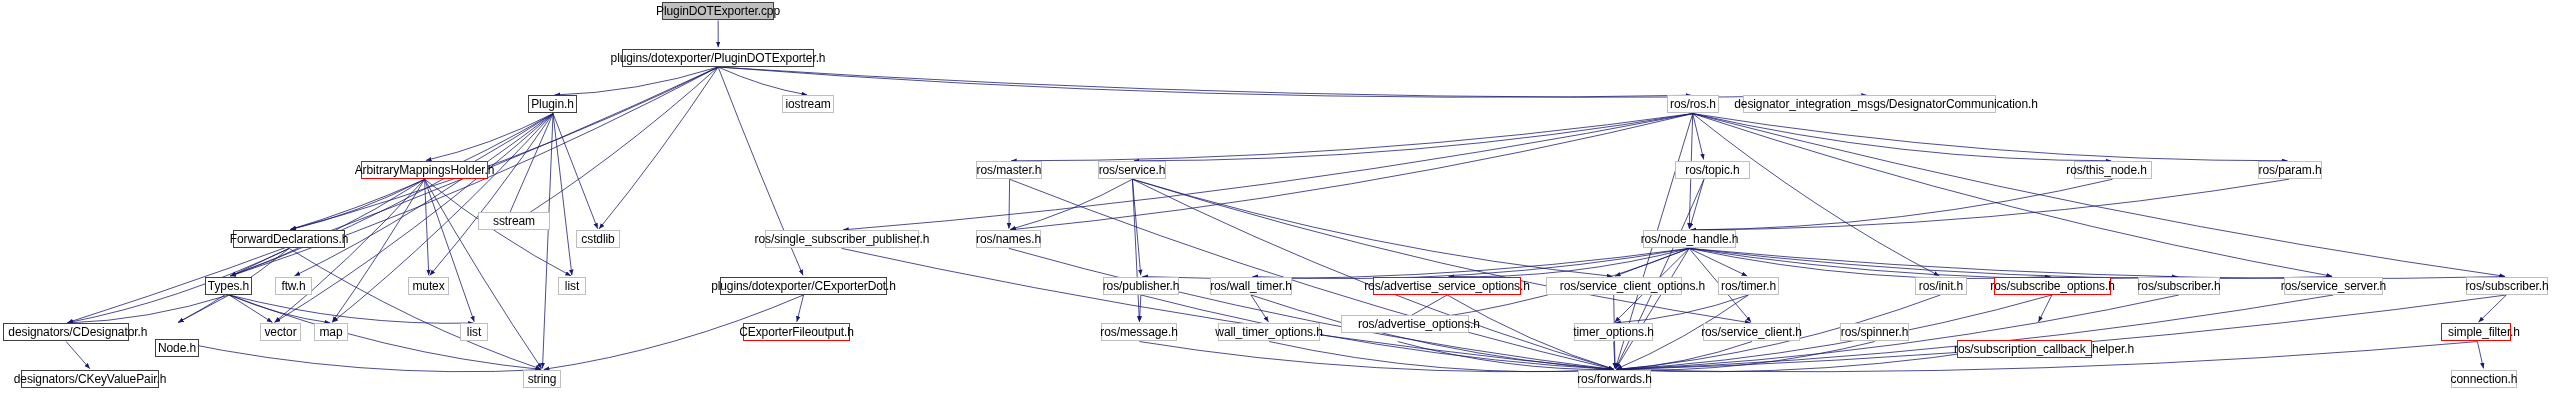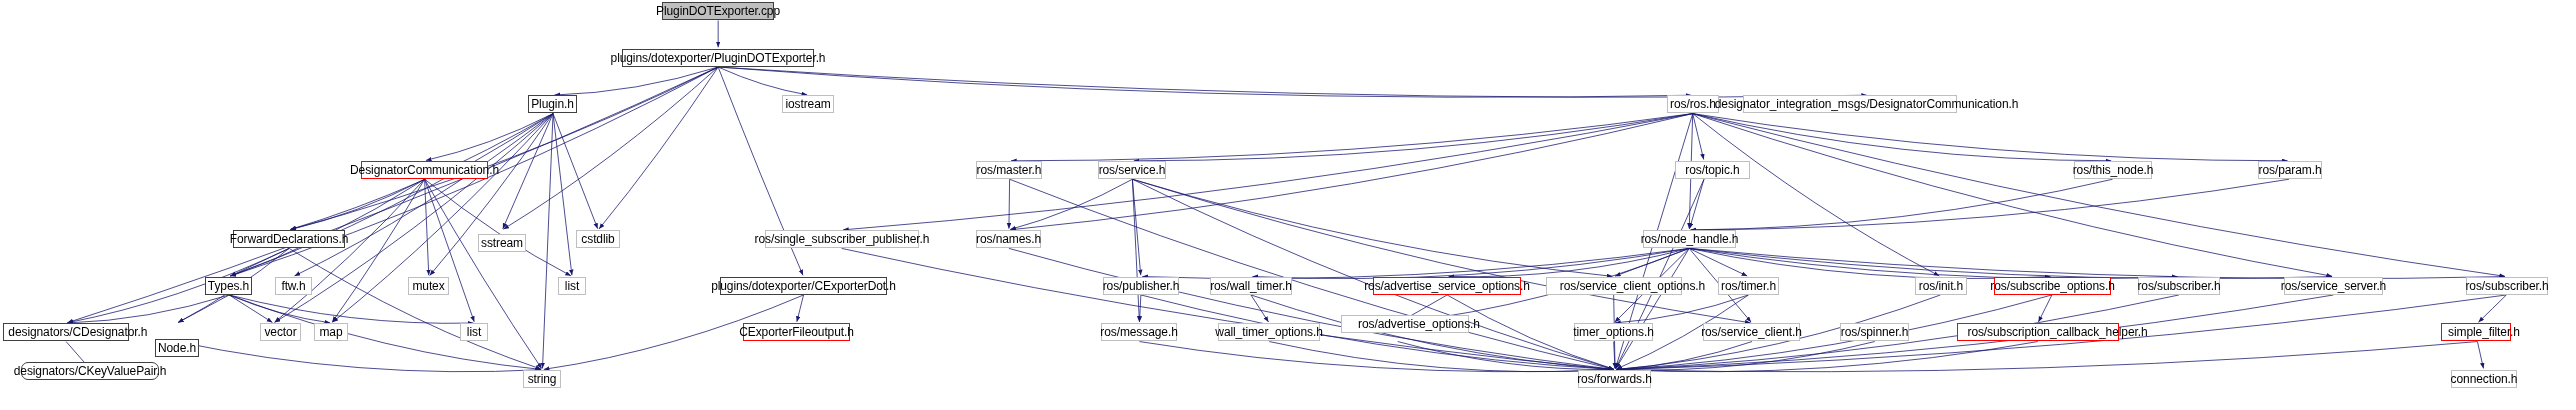--- a/index.html
+++ b/index.html
@@ -186,45 +186,45 @@
       </div>
       <div class="node strong" style="left: 528px; top: 95px; width: 49px;">
         <span class="node-label">Plugin.h</span>
       </div>
       <div class="node " style="left: 782px; top: 95px; width: 52px;">
         <span class="node-label">iostream</span>
       </div>
       <div class="node " style="left: 1667px; top: 95px; width: 52px;">
         <span class="node-label">ros/ros.h</span>
       </div>
-      <div class="node " style="left: 1743px; top: 95px; width: 214px; padding-left: 33px;">
+      <div class="node " style="left: 1743px; top: 95px; width: 253px; padding-left: 33px;">
         <span class="node-label">designator_integration_msgs/DesignatorCommunication.h</span>
       </div>
       <div class="node red" style="left: 361px; top: 161px; width: 127px;">
-        <span class="node-label">DesignatorCommunication.h</span>
+        <span class="node-label">ArbitraryMappingsHolder.h</span>
       </div>
       <div class="node " style="left: 976px; top: 161px; width: 66px;">
         <span class="node-label">ros/master.h</span>
       </div>
       <div class="node " style="left: 1098px; top: 161px; width: 68px;">
         <span class="node-label">ros/service.h</span>
       </div>
       <div class="node " style="left: 1675px; top: 161px; width: 75px;">
         <span class="node-label">ros/topic.h</span>
       </div>
-      <div class="node " style="left: 2074px; top: 161px; width: 78px;">
+      <div class="node " style="left: 2074px; top: 161px; width: 78px; justify-content: flex-end;">
         <span class="node-label">ros/this_node.h</span>
       </div>
       <div class="node " style="left: 2258px; top: 161px; width: 64px;">
         <span class="node-label">ros/param.h</span>
       </div>
       <div class="node strong" style="left: 233px; top: 230px; width: 112px;">
         <span class="node-label">ForwardDeclarations.h</span>
       </div>
-      <div class="node " style="left: 478px; top: 234px; width: 48px; align-items: center;">
+      <div class="node " style="left: 478px; top: 212px; width: 72px; align-items: center;">
         <span class="node-label">sstream</span>
       </div>
       <div class="node " style="left: 576px; top: 230px; width: 44px;">
         <span class="node-label">cstdlib</span>
       </div>
       <div class="node " style="left: 765px; top: 230px; width: 154px;">
         <span class="node-label">ros/single_subscriber_publisher.h</span>
       </div>
       <div class="node " style="left: 976px; top: 230px; width: 65px;">
         <span class="node-label">ros/names.h</span>
@@ -291,42 +291,42 @@
       </div>
       <div class="node " style="left: 1574px; top: 323px; width: 79px;">
         <span class="node-label">timer_options.h</span>
       </div>
       <div class="node " style="left: 1703px; top: 323px; width: 97px;">
         <span class="node-label">ros/service_client.h</span>
       </div>
       <div class="node " style="left: 1840px; top: 323px; width: 69px;">
         <span class="node-label">ros/spinner.h</span>
       </div>
-      <div class="node red" style="left: 1957px; top: 323px; width: 162px; padding-left: 39px;">
+      <div class="node red" style="left: 1957px; top: 340px; width: 135px; padding-left: 39px;">
         <span class="node-label">ros/subscription_callback_helper.h</span>
       </div>
       <div class="node red" style="left: 2441px; top: 323px; width: 70px; padding-left: 16px;">
         <span class="node-label">simple_filter.h</span>
       </div>
       <div class="node strong" style="left: 2.8px; top: 323px; width: 126px; padding-left: 24px;">
         <span class="node-label">designators/CDesignator.h</span>
       </div>
       <div class="node strong" style="left: 155px; top: 323px; width: 44px; margin-top: 16px;">
         <span class="node-label">Node.h</span>
       </div>
       <div class="node " style="left: 260px; top: 323px; width: 41px;">
         <span class="node-label">vector</span>
       </div>
       <div class="node " style="left: 314px; top: 323px; width: 34px;">
         <span class="node-label">map</span>
       </div>
       <div class="node " style="left: 460px; top: 323px; width: 28px;">
         <span class="node-label">list</span>
       </div>
-      <div class="node strong" style="left: 21px; top: 362px; width: 138px; border-radius: 7px;">
+      <div class="node strong" style="left: 21px; top: 370px; width: 138px;">
         <span class="node-label">designators/CKeyValuePair.h</span>
       </div>
       <div class="node " style="left: 523px; top: 370px; width: 38px;">
         <span class="node-label">string</span>
       </div>
       <div class="node " style="left: 1578px; top: 370px; width: 73px;">
         <span class="node-label">ros/forwards.h</span>
       </div>
       <div class="node " style="left: 2451px; top: 370px; width: 66px;">
         <span class="node-label">connection.h</span>

